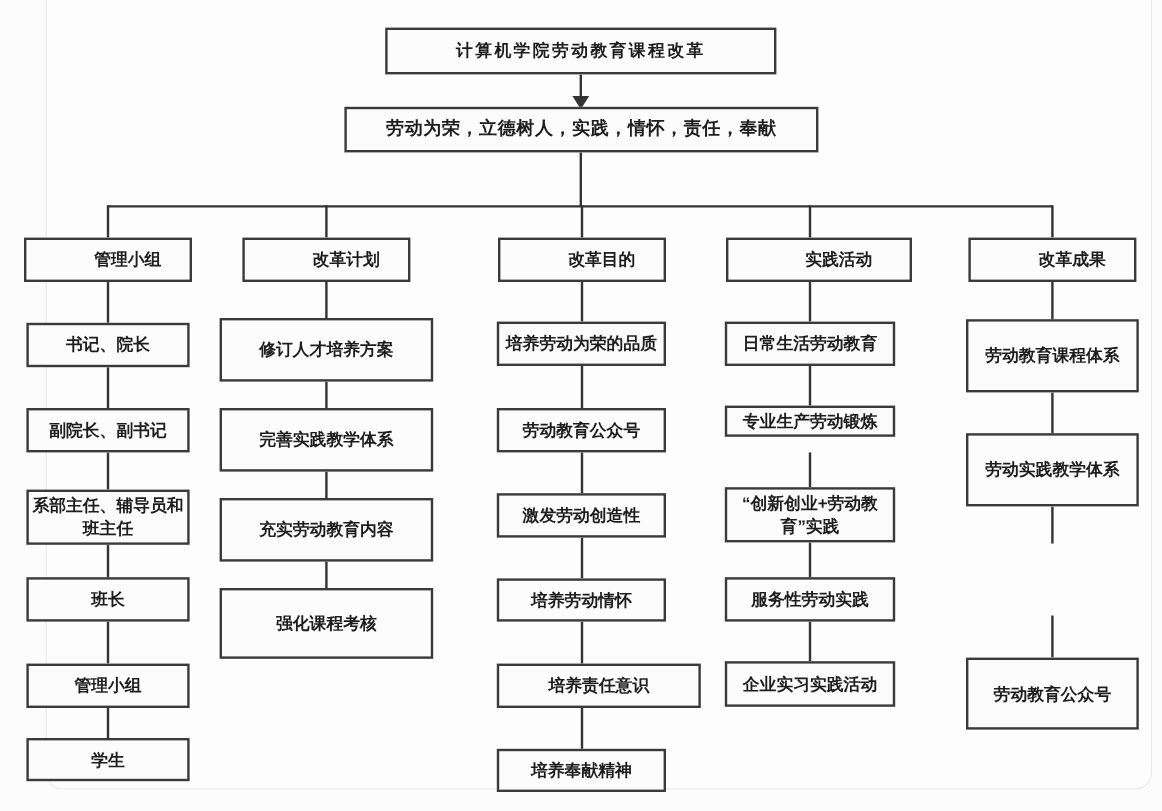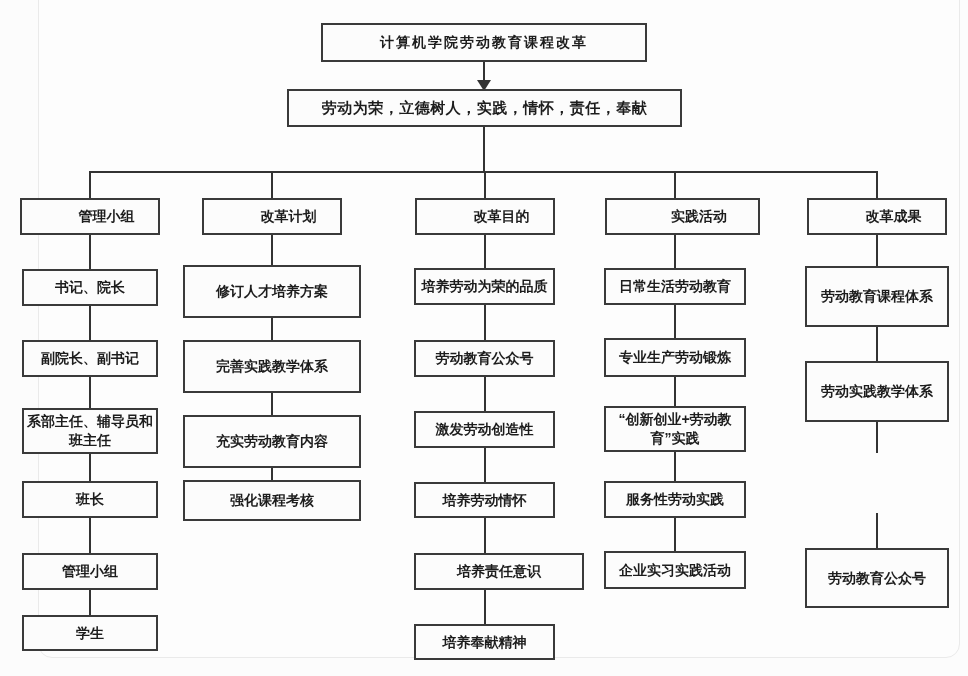--- a/index.html
+++ b/index.html
@@ -101,31 +101,31 @@
   <div class="box" style="left:22px;top:269px;width:136px;height:37px">书记、院长</div>
   <div class="box" style="left:22px;top:340px;width:136px;height:37px">副院长、副书记</div>
   <div class="box" style="left:22px;top:408px;width:136px;height:46px">系部主任、辅导员和班主任</div>
   <div class="box" style="left:22px;top:481px;width:136px;height:37px">班长</div>
   <div class="box" style="left:22px;top:553px;width:136px;height:37px">管理小组</div>
   <div class="box" style="left:22px;top:615px;width:136px;height:36px">学生</div>
 
   <div class="box" style="left:183px;top:265px;width:178px;height:53px">修订人才培养方案</div>
   <div class="box" style="left:183px;top:340px;width:178px;height:53px">完善实践教学体系</div>
   <div class="box" style="left:183px;top:415px;width:178px;height:53px">充实劳动教育内容</div>
-  <div class="box" style="left:183px;top:480px;width:178px;height:41px">强化课程考核</div>
+  <div class="box" style="left:183px;top:490px;width:178px;height:59px">强化课程考核</div>
 
   <div class="box" style="left:414px;top:268px;width:141px;height:37px">培养劳动为荣的品质</div>
   <div class="box" style="left:414px;top:340px;width:141px;height:37px">劳动教育公众号</div>
   <div class="box" style="left:414px;top:411px;width:141px;height:37px">激发劳动创造性</div>
   <div class="box" style="left:414px;top:482px;width:141px;height:36px">培养劳动情怀</div>
   <div class="box" style="left:414px;top:553px;width:170px;height:37px">培养责任意识</div>
   <div class="box" style="left:414px;top:624px;width:141px;height:36px">培养奉献精神</div>
 
   <div class="box" style="left:604px;top:268px;width:142px;height:37px">日常生活劳动教育</div>
-  <div class="box" style="left:604px;top:338px;width:142px;height:39px">专业生产劳动锻炼</div>
+  <div class="box" style="left:604px;top:338px;width:142px;height:26px">专业生产劳动锻炼</div>
   <div class="box" style="left:604px;top:406px;width:142px;height:46px">“创新创业+劳动教育”实践</div>
   <div class="box" style="left:604px;top:481px;width:142px;height:37px">服务性劳动实践</div>
   <div class="box" style="left:604px;top:551px;width:142px;height:38px">企业实习实践活动</div>
 
   <div class="box" style="left:805px;top:266px;width:144px;height:61px">劳动教育课程体系</div>
   <div class="box" style="left:805px;top:361px;width:144px;height:61px">劳动实践教学体系</div>
   <div class="box" style="left:805px;top:548px;width:144px;height:60px">劳动教育公众号</div>
 
 </div>
 

